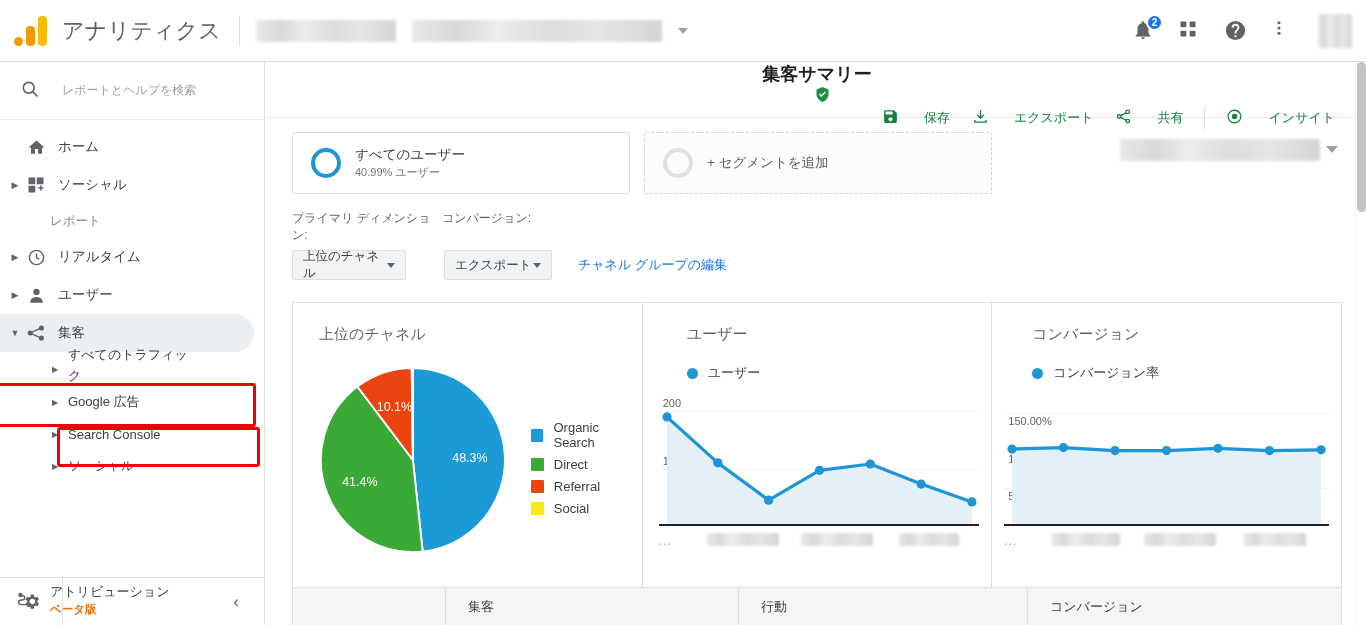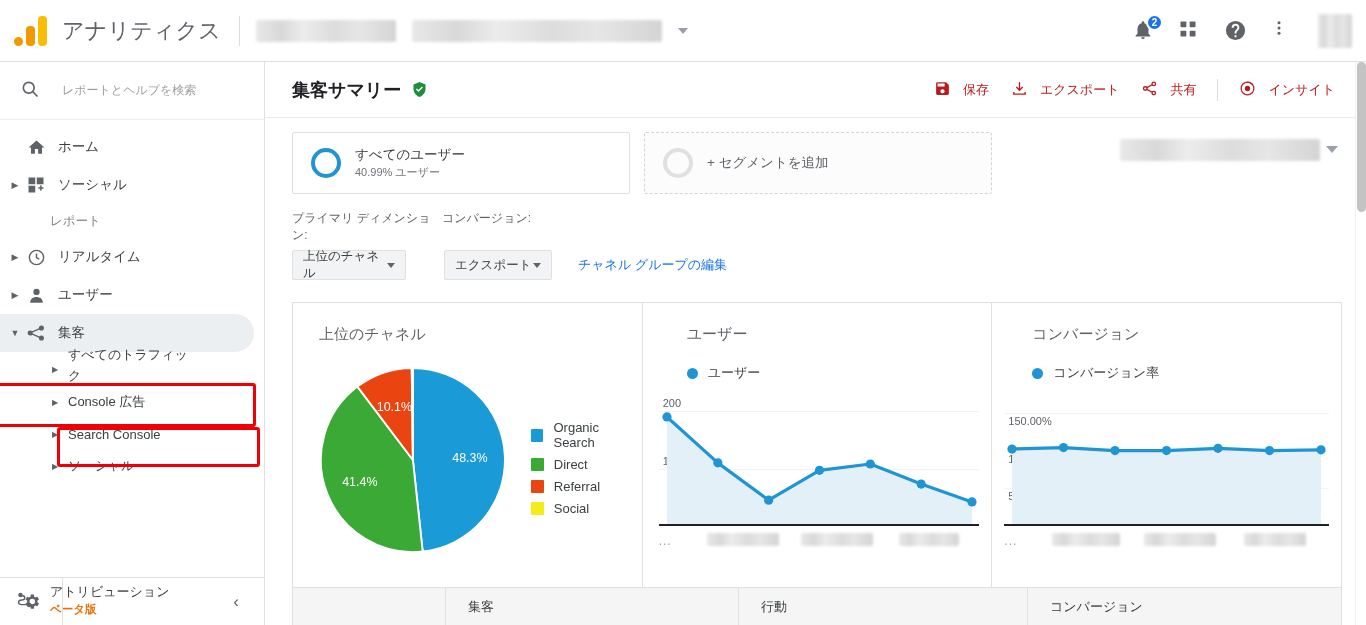--- a/index.html
+++ b/index.html
@@ -127,28 +127,28 @@
     border-radius: 3px; pointer-events: none; z-index: 40;
   }
 
   
   .main {
     position: absolute; top: 62px; left: 266px;
     width: 1090px; height: 563px; background: #fff; overflow: hidden;
   }
   .page-head {
     height: 56px; display: flex; align-items: center;
-    padding: 0 14px 0 26px; border-bottom: 1px solid #e8eaed;
+    padding: 0 14px 0 26px; border-bottom: 1px solid #e8eaed; flex-direction: column;
   }
   .page-title { font-size: 18px; color: #202124; font-weight: 700; }
   .verified-badge { margin-left: 10px; display: flex; align-items: center; }
   .head-actions { margin-left: auto; display: flex; align-items: center; gap: 8px; }
   .hact {
-    display: flex; align-items: center; gap: 12px; cursor: pointer;
-    color: #b91c1c; font-size: 13px; padding: 5px 7px;
+    display: flex; align-items: center; gap: 25px; cursor: pointer;
+    color: #15803d; font-size: 13px; padding: 5px 7px;
   }
   .hact-sep { width: 1px; height: 22px; background: #dadce0; margin: 0 6px; }
 
   
   .seg-row { display: flex; padding: 14px 16px 0 26px; position: relative; }
   .seg-card {
     height: 62px; border: 1px solid #e0e0e0; border-radius: 2px;
     display: flex; align-items: center; padding-left: 18px; cursor: pointer;
   }
   .seg-all { width: 338px; }
@@ -372,21 +372,21 @@
       </div>
 
 
       <div class="sub-item sub-wrap" style="height:34px;">
         <span class="sub-arrow">▶</span>
         <span class="wrap2" style="top:-8px;">すべてのトラフィック</span>
       </div>
 
       <div class="sub-item">
         <span class="sub-arrow">▶</span>
-        <span class="sub-label">Console 広告</span>
+        <span class="sub-label">Google 広告</span>
       </div>
 
       <div class="sub-item">
         <span class="sub-arrow">▶</span>
         <span class="sub-label">Search Console</span>
       </div>
 
       <div class="sub-item">
         <span class="sub-arrow">▶</span>
         <span class="sub-label">ソーシャル</span>

